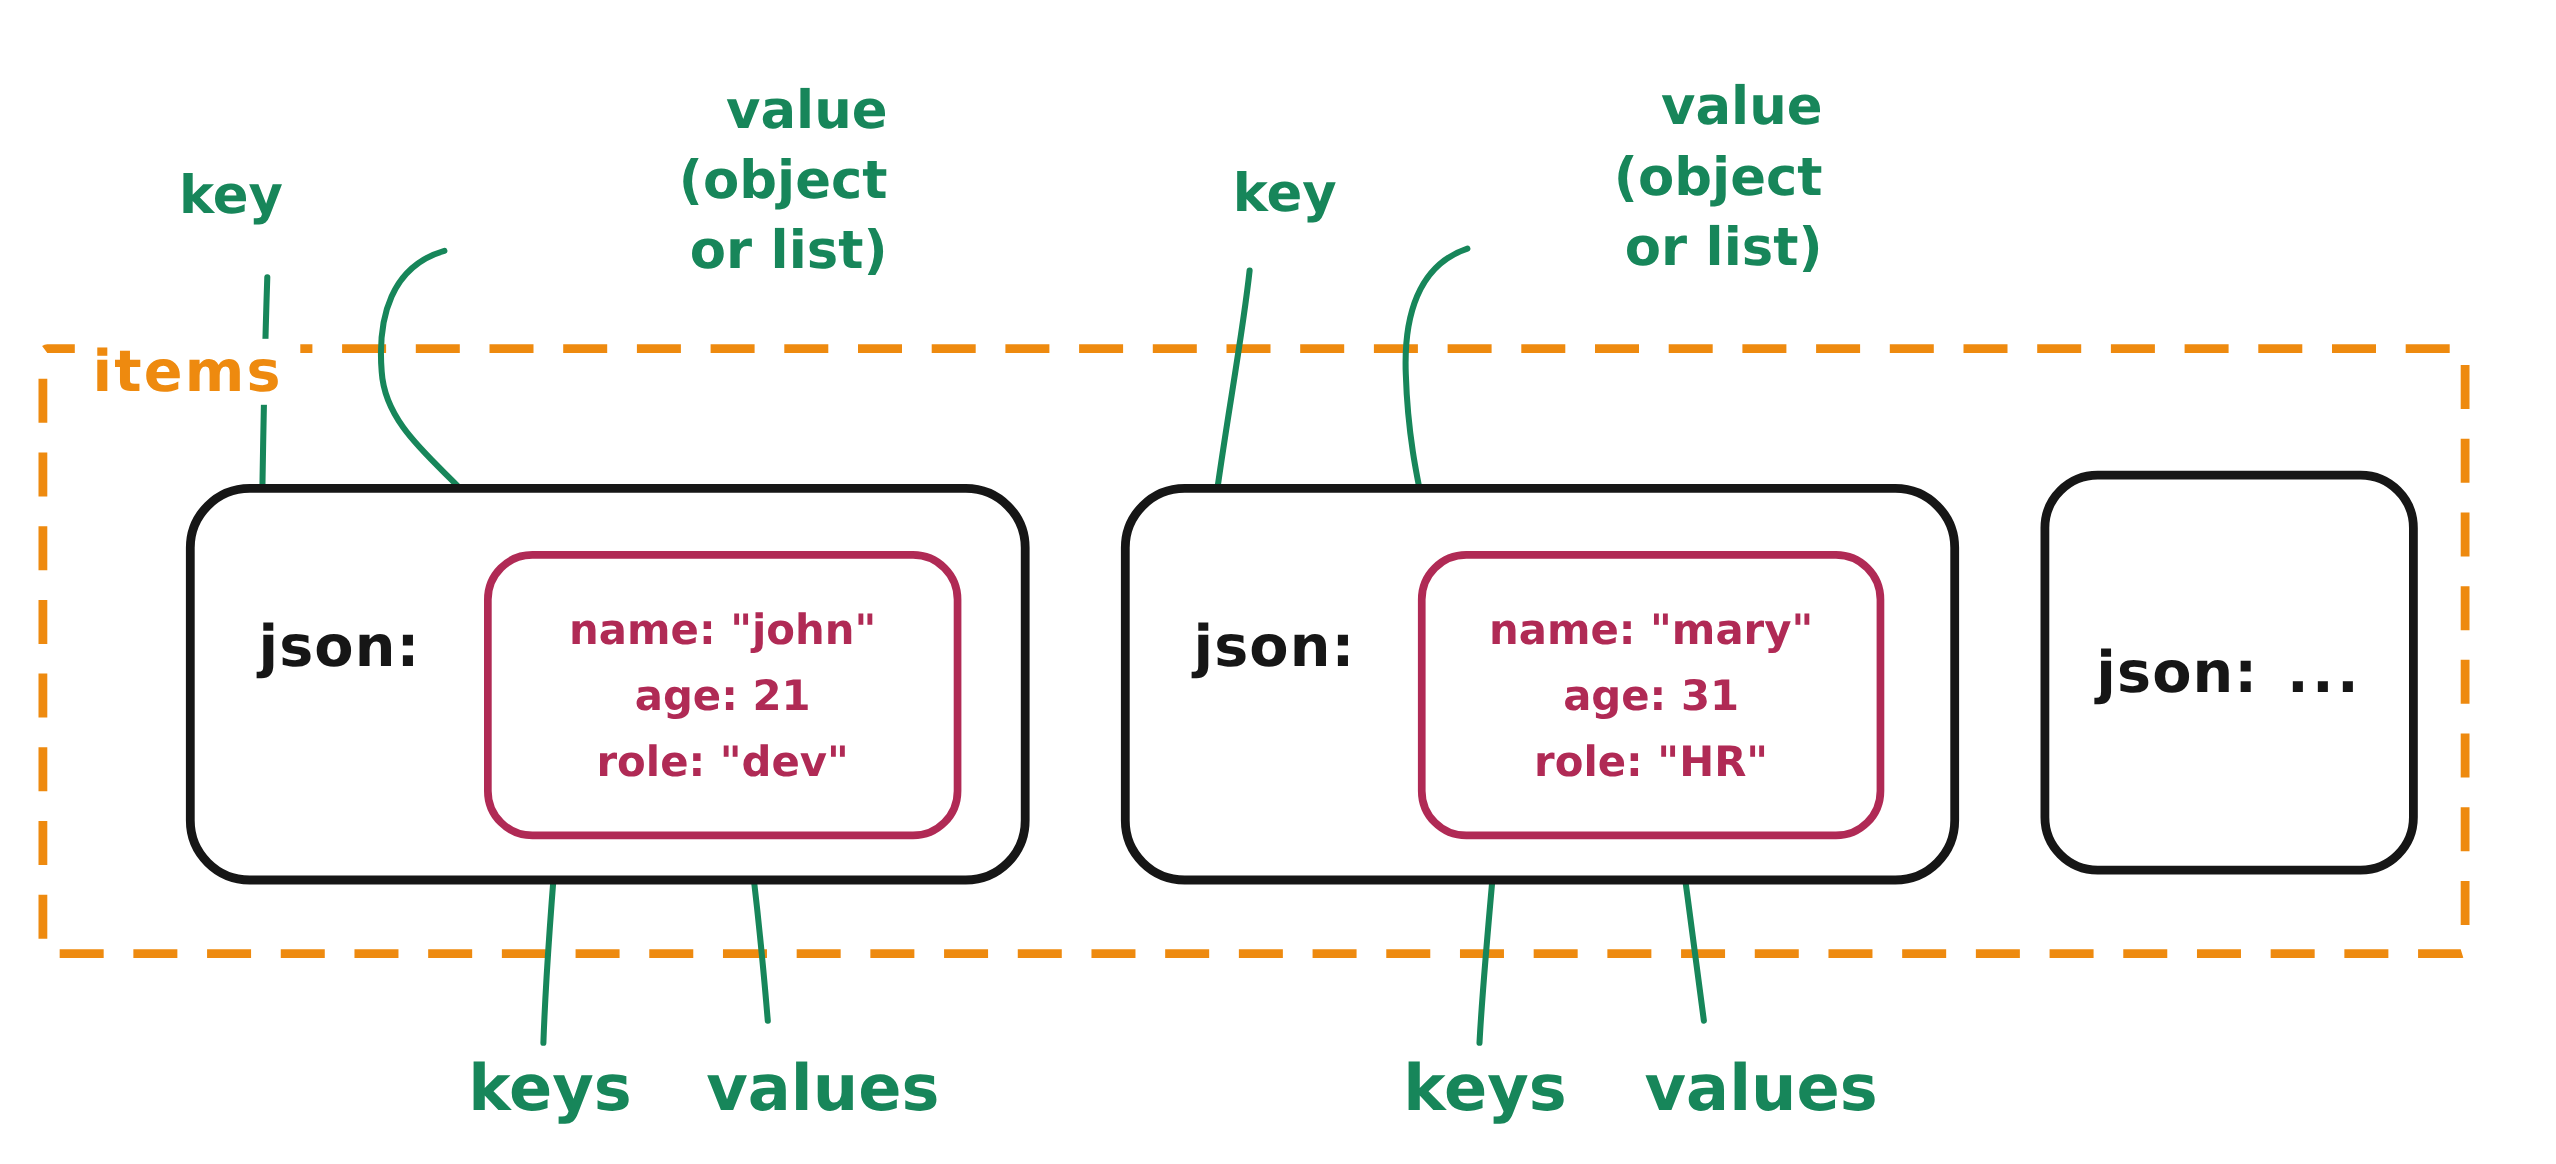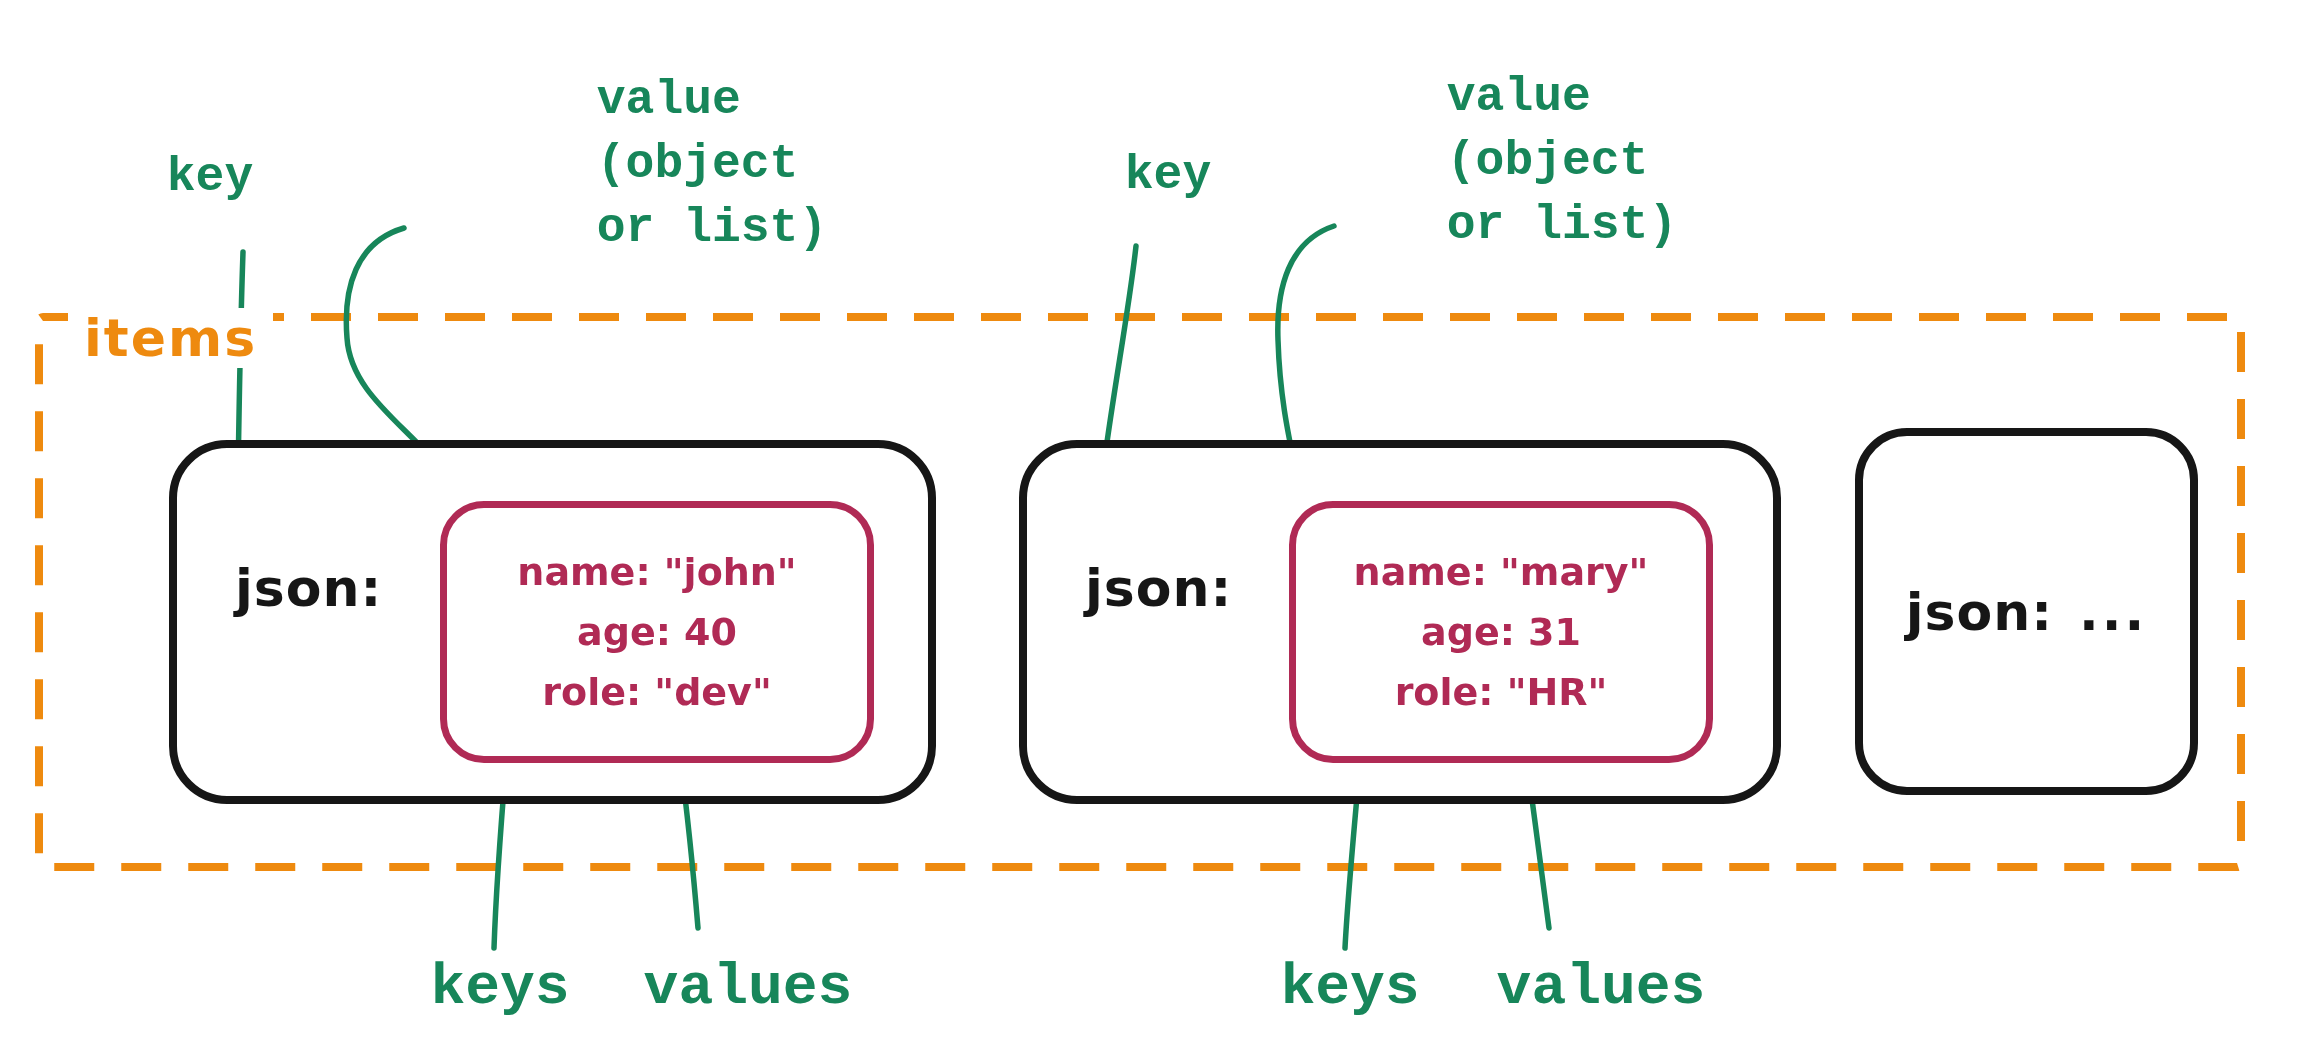--- a/index.html
+++ b/index.html
@@ -85,24 +85,23 @@
     font-weight:600;
     line-height:60px;
     white-space:nowrap;
   }
   .note{
     position:absolute;
     transform:translateX(-50%);
     color:var(--green,#17865a);
     font-size:48px;
     font-weight:600;
-    text-align:left;
+    text-align:right;
     white-space:nowrap;
     z-index:3;
-    font-family:Liberation Mono, monospace;
   }
   .note .line{line-height:64px;}
   .note-bottom{font-size:58px;}
 </style>
 </head>
 <body>
 
 <div class="stage">
 
   <svg class="connectors" viewBox="0 0 2324 1058" aria-hidden="true">
@@ -116,21 +115,21 @@
     <path class="connector" d="M 1362 740 C 1356 810 1348 890 1345 948"></path>
     <path class="connector" d="M 1524 740 C 1532 800 1543 880 1549 928"></path>
   </svg>
 
   <div class="frame-label">items</div>
 
   <div class="card card-1">
     <span class="json-key">json:</span>
     <div class="value-box value-box-1">
       <div class="field">name: "john"</div>
-      <div class="field">age: 40</div>
+      <div class="field">age: 21</div>
       <div class="field">role: "dev"</div>
     </div>
   </div>
 
   <div class="card card-2">
     <span class="json-key">json:</span>
     <div class="value-box value-box-2">
       <div class="field">name: "mary"</div>
       <div class="field">age: 31</div>
       <div class="field">role: "HR"</div>

